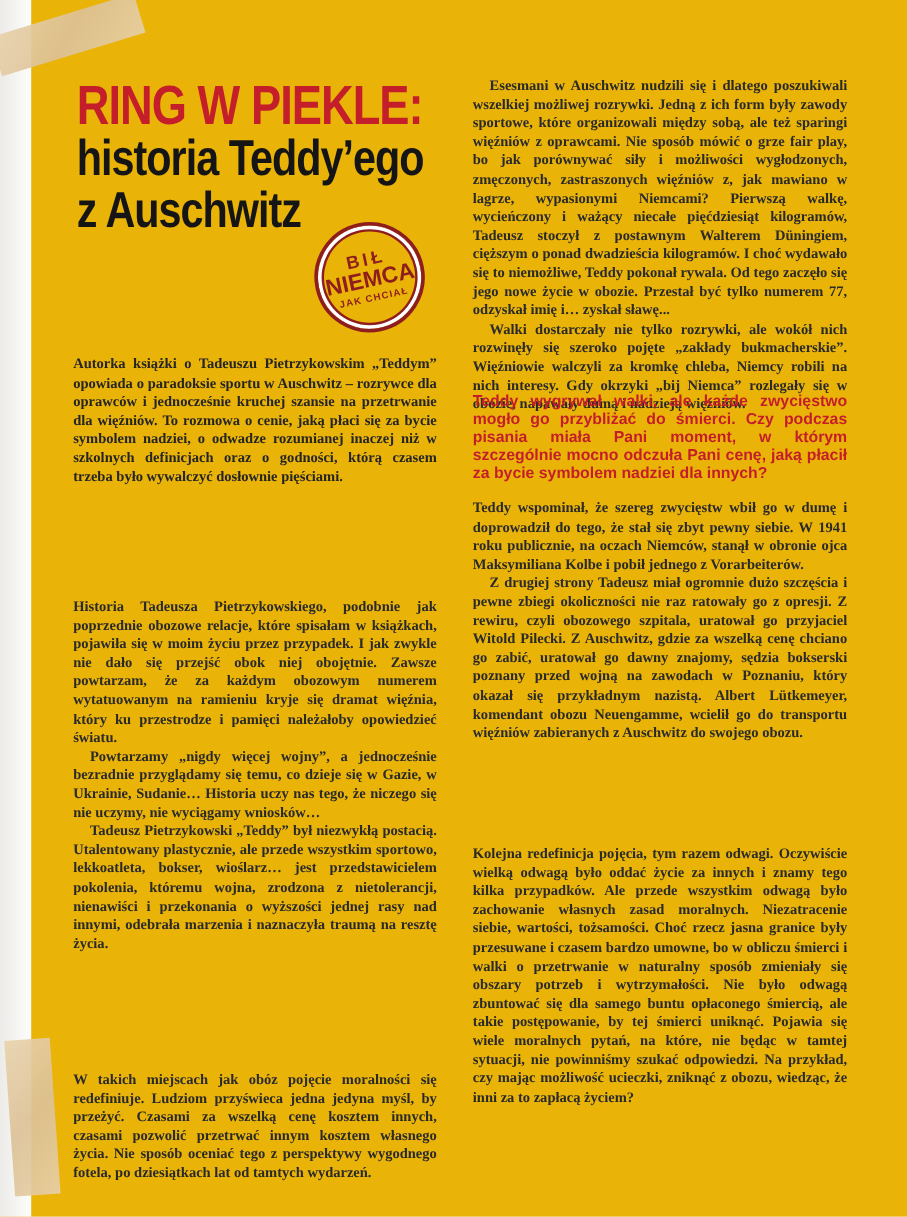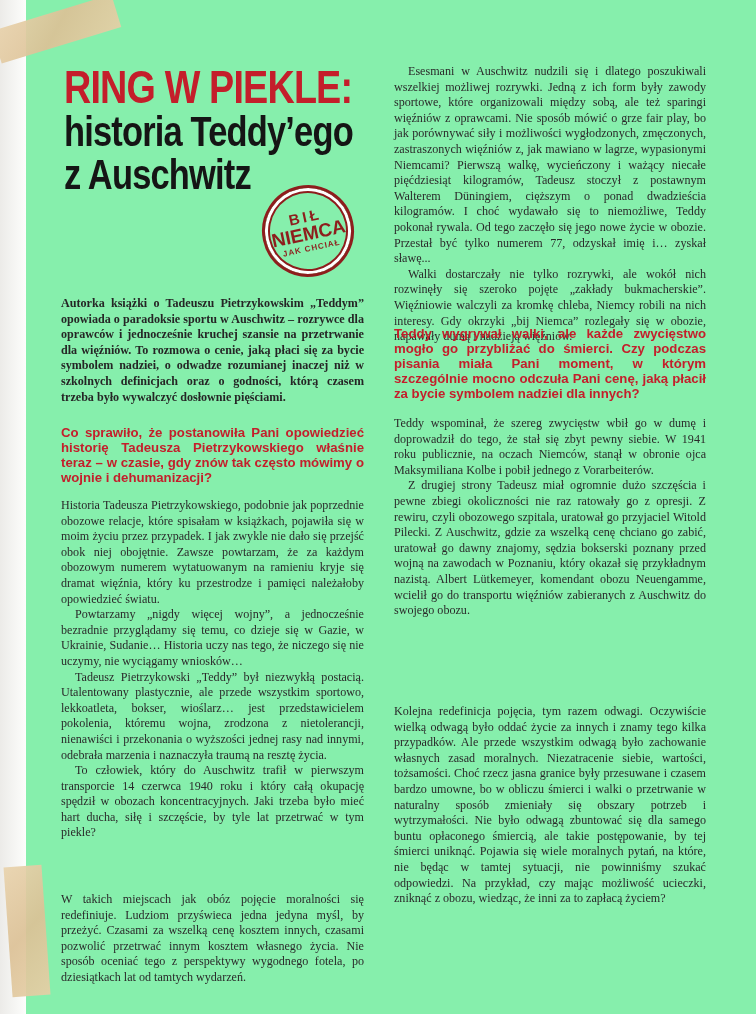--- a/index.html
+++ b/index.html
@@ -1,38 +1,38 @@
 <!DOCTYPE html>
 <html><head>
 <meta charset="utf-8">
 <style>
   * { box-sizing: border-box; margin: 0; padding: 0; }
   html, body { width: 756px; height: 1014px; overflow: hidden; background: #fbfbfa; }
   body { position: relative; font-family: "Liberation Serif", "DejaVu Serif", serif; color: #2a2a2a; }
-  .page { position: absolute; inset: 0; background: #86efac; }
+  .page { position: absolute; inset: 0; background: #eab308; }
   .torn-left { position: absolute; left: 0; top: 0; width: 26px; height: 1014px;
     background: linear-gradient(90deg, #ecebe8 0%, #f6f6f4 60%, #fdfdfc 100%); }
   .tape { position: absolute; background: linear-gradient(135deg, #e9d3ad 0%, #dcc196 50%, #e6cfa6 100%); opacity: 0.92; }
   .tape-top { left: -6px; top: 12px; width: 125px; height: 34px; transform: rotate(-17deg); }
   .tape-bottom { left: 8px; top: 866px; width: 38px; height: 130px; transform: rotate(-4deg); }
 
   .title { position: absolute; left: 64px; top: 64px; font-family: "Liberation Sans", "DejaVu Sans", sans-serif;
     font-weight: bold; line-height: 1.02; letter-spacing: -1px; transform: scaleX(0.82); transform-origin: left top; }
   .title .red { color: #c41e2b; font-size: 46px; display: block; }
   .title .black { color: #151515; font-size: 42px; display: block; }
 
   .stamp { position: absolute; left: 262px; top: 185px; width: 92px; height: 92px; border-radius: 50%;
     border: 3px solid #8e1d1d; box-shadow: inset 0 0 0 3px #fff, inset 0 0 0 5px #8e1d1d;
     transform: rotate(-12deg); color: #8e1d1d; font-family: "Liberation Sans", "DejaVu Sans", sans-serif;
     font-weight: bold; text-align: center; display: flex; flex-direction: column; justify-content: center; align-items: center; }
   .stamp .s1 { font-size: 15px; letter-spacing: 3px; line-height: 1; }
   .stamp .s2 { font-size: 19px; letter-spacing: 0px; line-height: 1.05; }
   .stamp .s3 { font-size: 8px; letter-spacing: 1px; line-height: 1.2; }
 
-  .col { position: absolute; font-size: 12.1px; line-height: 15.6px; text-align: justify; hyphens: manual; }
+  .col { position: absolute; font-size: 12.1px; line-height: 15.6px; text-align: justify; hyphens: manual; font-weight: bold; }
   .col-left { left: 61px; width: 303px; }
   .col-right { left: 394px; width: 312px; }
   .lead { top: 296px; font-weight: bold; color: #252525; }
   .q { font-family: "Liberation Sans", "DejaVu Sans", sans-serif; font-weight: bold; color: #c41e2b;
     font-size: 13.2px; line-height: 15px; text-align: justify; }
   .p { text-indent: 14px; }
   .p.noindent { text-indent: 0; margin-top: 12px; }
 </style>
 </head>
 <body>
@@ -49,26 +49,24 @@
   </h1>
 
   <div class="stamp">
     <span class="s1">BIŁ</span>
     <span class="s2">NIEMCA</span>
     <span class="s3">JAK CHCIAŁ</span>
   </div>
 
   <div class="col col-left lead">Autorka książki o Tadeuszu Pietrzykowskim „Teddym” opowiada o paradoksie sportu w Auschwitz – rozrywce dla oprawców i jednocześnie kruchej szansie na przetrwanie dla więźniów. To rozmowa o cenie, jaką płaci się za bycie symbolem nadziei, o odwadze rozumianej inaczej niż w szkolnych definicjach oraz o godności, którą czasem trzeba było wywalczyć dosłownie pięściami.</div>
 
-  <div class="col col-left q" style="top:425px;">Co sprawiło, że postanowiła Pani opowiedzieć historię Tadeusza Pietrzykowskiego właśnie teraz – w czasie, gdy znów tak często mówimy o wojnie i dehumanizacji?</div>
   <div class="col col-left" style="top:486px;">
     <p class="p noindent">Historia Tadeusza Pietrzykowskiego, podobnie jak poprzednie obozowe relacje, które spisałam w książkach, pojawiła się w moim życiu przez przypadek. I jak zwykle nie dało się przejść obok niej obojętnie. Zawsze powtarzam, że za każdym obozowym numerem wytatuowanym na ramieniu kryje się dramat więźnia, który ku przestrodze i pamięci należałoby opowiedzieć światu.</p>
     <p class="p">Powtarzamy „nigdy więcej wojny”, a jednocześnie bezradnie przyglądamy się temu, co dzieje się w Gazie, w Ukrainie, Sudanie… Historia uczy nas tego, że niczego się nie uczymy, nie wyciągamy wniosków…</p>
     <p class="p">Tadeusz Pietrzykowski „Teddy” był niezwykłą postacią. Utalentowany plastycznie, ale przede wszystkim sportowo, lekkoatleta, bokser, wioślarz… jest przedstawicielem pokolenia, któremu wojna, zrodzona z nietolerancji, nienawiści i przekonania o wyższości jednej rasy nad innymi, odebrała marzenia i naznaczyła traumą na resztę życia.</p>
-    <p class="p">To człowiek, który do Auschwitz trafił w pierwszym transporcie 14 czerwca 1940 roku i który całą okupację spędził w obozach koncentracyjnych. Jaki trzeba było mieć hart ducha, siłę i szczęście, by tyle lat przetrwać w tym piekle?</p>
   </div>
 
   <div class="col col-left" style="top:880px;">
     <p class="p noindent">W takich miejscach jak obóz pojęcie moralności się redefiniuje. Ludziom przyświeca jedna jedyna myśl, by przeżyć. Czasami za wszelką cenę kosztem innych, czasami pozwolić przetrwać innym kosztem własnego życia. Nie sposób oceniać tego z perspektywy wygodnego fotela, po dziesiątkach lat od tamtych wydarzeń.</p>
   </div>
 
   <div class="col col-right" style="top:64px;">
     <p class="p">Esesmani w Auschwitz nudzili się i dlatego poszukiwali wszelkiej możliwej rozrywki. Jedną z ich form były zawody sportowe, które organizowali między sobą, ale też sparingi więźniów z oprawcami. Nie sposób mówić o grze fair play, bo jak porównywać siły i możliwości wygłodzonych, zmęczonych, zastraszonych więźniów z, jak mawiano w lagrze, wypasionymi Niemcami? Pierwszą walkę, wycieńczony i ważący niecałe pięćdziesiąt kilogramów, Tadeusz stoczył z postawnym Walterem Düningiem, cięższym o ponad dwadzieścia kilogramów. I choć wydawało się to niemożliwe, Teddy pokonał rywala. Od tego zaczęło się jego nowe życie w obozie. Przestał być tylko numerem 77, odzyskał imię i… zyskał sławę...</p>
     <p class="p">Walki dostarczały nie tylko rozrywki, ale wokół nich rozwinęły się szeroko pojęte „zakłady bukmacherskie”. Więźniowie walczyli za kromkę chleba, Niemcy robili na nich interesy. Gdy okrzyki „bij Niemca” rozlegały się w obozie, napawały dumą i nadzieją więźniów.</p>
   </div>

